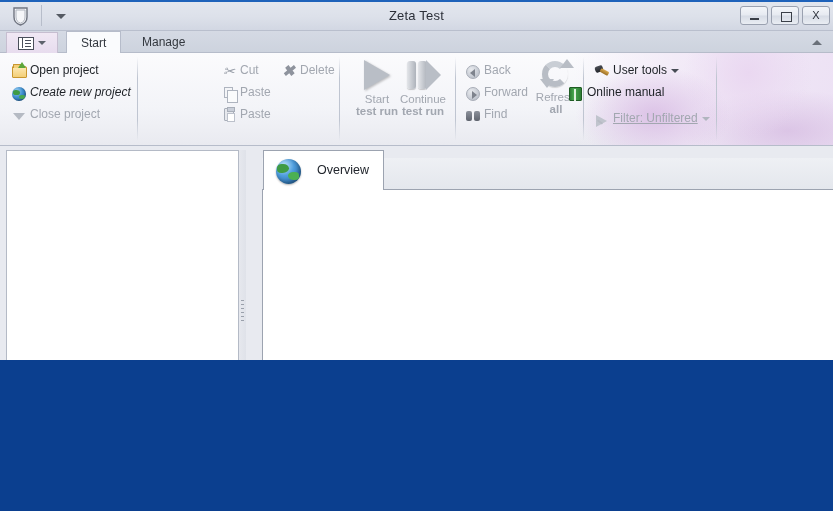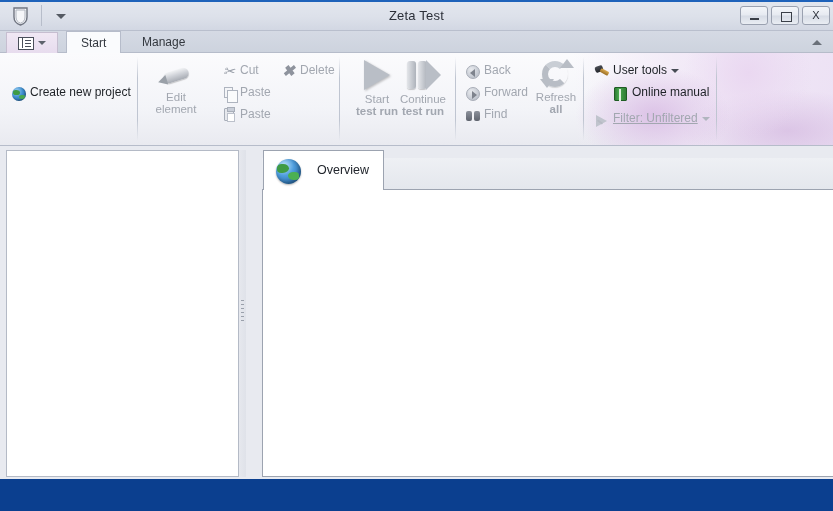--- a/index.html
+++ b/index.html
@@ -8,21 +8,21 @@
     width: 833px; height: 511px;
     overflow: hidden;
     font-family: "Liberation Sans", sans-serif;
     background: #0b3f8f;
   }
 
   
   #window {
     position: absolute;
     left: 0; top: 0;
-    width: 833px; height: 479px;
+    width: 833px; height: 360px;
     background: linear-gradient(to bottom, #1a5fb8 0%, #1a5fb8 3px, #c3c9d6 3px, #c3c9d6 100%);
     overflow: hidden;
   }
 
   
   #titlebar {
     position: absolute; left: 0; top: 0;
     width: 833px; height: 31px;
     background: linear-gradient(to bottom,#1e62ba 0%, #1e62ba 2px, #e2e6ee 2px, #dde1ea 55%, #d2d7e3 100%);
     border-bottom: 1px solid #b9bfcd;
@@ -485,33 +485,41 @@
       <div id="appmenu-caret"></div>
     </div>
     <div class="rtab" id="tab-start">Start</div>
     <div class="rtab" id="tab-manage">Manage</div>
     <div id="ribbon-collapse"></div>
   </div>
 
   <div id="ribbon">
     <div id="ribbon-wash"></div>
 
-    <div class="ritem" style="left:8px; top:30px;">
+    <div class="ritem" style="left:8px; top:8px;">
+      <span class="ico">
+          <i class="ic-folder"></i>
+        </span>
+      <span>Open project</span>
+    </div>
+    <div class="ritem" style="left:8px; top:30px;font-style:italic;">
       <span class="ico">
           <i class="ic-globe"></i>
         </span>
       <span>Create new project</span>
     </div>
+    <div class="ritem disabled" style="left:8px; top:52px;">
+      <span class="ico">
+          <i class="ic-caretdown"></i>
+        </span>
+      <span>Close project</span>
+    </div>
 
     <div class="grp-sep" style="left:137px;"></div>
 
-    <div class="bigitem disabled" style="left:145px; top:8px; width:62px;">
-      <div class="bico bico-pencil"></div>
-      <span>Edit element</span>
-    </div>
     <div class="ritem disabled" style="left:218px; top:8px;">
       <span class="ico">
           <i class="ic-scissors">✂</i>
         </span>
       <span>Cut</span>
     </div>
     <div class="ritem disabled" style="left:218px; top:30px;">
       <span class="ico">
           <i class="ic-copy"></i>
         </span>
@@ -582,21 +590,21 @@
     </div>
 
     <div class="grp-sep" style="left:583px;"></div>
 
     <div class="ritem" style="left:591px; top:8px;">
       <span class="ico">
           <i class="ic-hammer"></i>
         </span>
       <span>User tools</span><i class="mini-caret"></i>
     </div>
-    <div class="ritem" style="left:610px; top:30px;text-align:right;">
+    <div class="ritem" style="left:565px; top:30px;text-align:right;">
       <span class="ico">
           <i class="ic-book"></i>
         </span>
       <span>Online manual</span>
     </div>
     <div class="ritem disabled" style="left:591px; top:56px;text-decoration:underline;">
       <span class="ico">
           <i class="ic-funnel"></i>
         </span>
       <span>Filter: Unfiltered</span><i class="mini-caret dis"></i>

